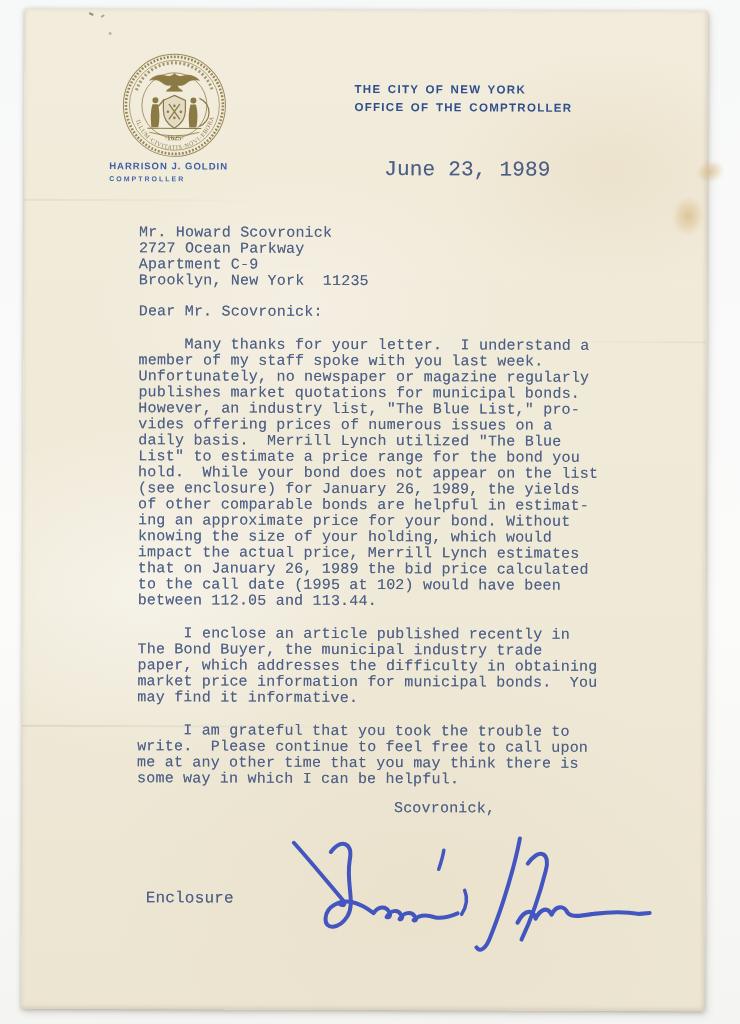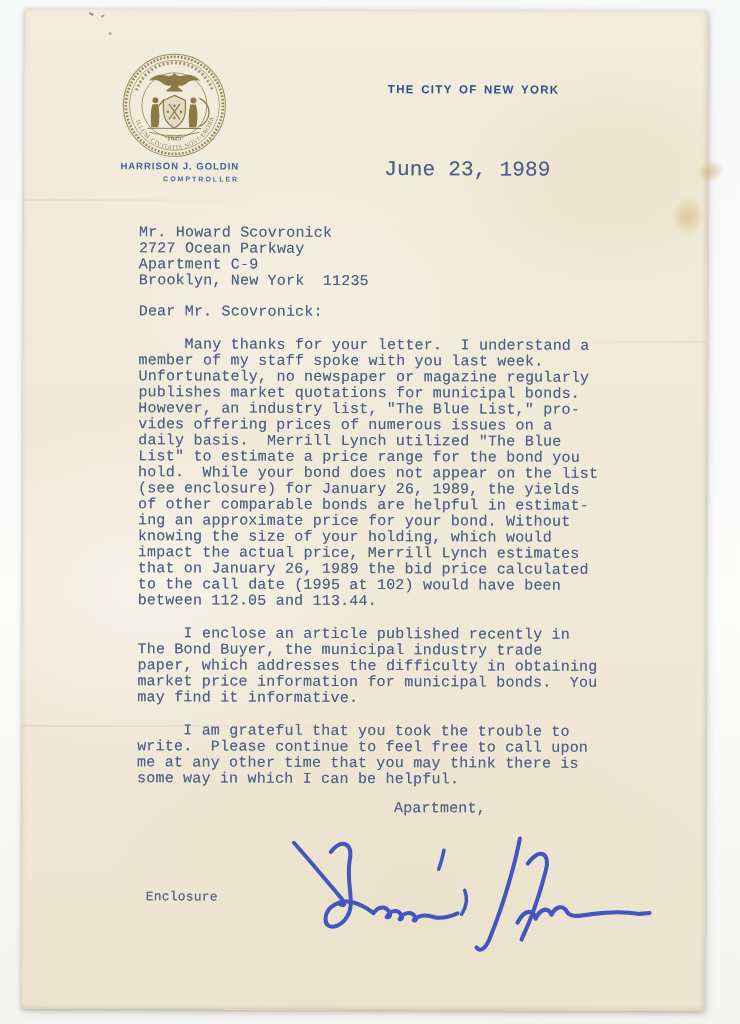--- a/index.html
+++ b/index.html
@@ -29,39 +29,39 @@
     background:radial-gradient(closest-side, rgba(213,178,118,.65), rgba(213,178,118,.28) 65%, rgba(213,178,118,0));}
   .stain.s2{left:648px;top:185px;width:32px;height:40px;transform:rotate(8deg);
     background:radial-gradient(closest-side, rgba(210,173,112,.6), rgba(210,173,112,.25) 62%, rgba(210,173,112,0));}
   .speck{position:absolute;background:#74715c;border-radius:1px;opacity:.75;}
   .speck.k1{left:64px;top:4px;width:5px;height:2px;transform:rotate(28deg);}
   .speck.k2{left:76px;top:6px;width:4px;height:2px;transform:rotate(-35deg);opacity:.55;}
   .speck.k3{left:84px;top:23px;width:3px;height:3px;border-radius:50%;opacity:.45;}
 
   .seal{position:absolute;left:95px;top:41px;width:110px;height:110px;}
 
-  .name-block{position:absolute;left:85px;top:151px;width:130px;text-align:right;color:#3e5ea6;}
+  .name-block{position:absolute;left:85px;top:151px;width:130px;text-align:left;color:#3e5ea6;}
   .lh-name{font-size:9.5px;font-weight:bold;letter-spacing:1px;white-space:nowrap;}
   .lh-title{font-size:7px;font-weight:bold;letter-spacing:2px;margin-top:4px;color:#4466a8;}
 
-  .office-block{position:absolute;left:330px;top:70px;width:205px;text-align:right;color:#2f4e8c;}
+  .office-block{position:absolute;left:330px;top:70px;width:205px;text-align:left;color:#2f4e8c;}
   .office-line{font-size:11.5px;font-weight:bold;letter-spacing:1.3px;word-spacing:2px;line-height:18px;white-space:nowrap;}
 
   .mono{font-family:"Liberation Mono","DejaVu Sans Mono",monospace;color:#4d5f86;
     text-shadow:0 0 .5px rgba(77,95,134,.55);}
   .date-line{position:absolute;left:360px;top:148px;font-size:21px;letter-spacing:.2px;white-space:pre;}
 
   .letter-body{position:absolute;left:115px;top:216px;width:480px;font-size:15px;letter-spacing:.2px;line-height:16px;}
   .tline{white-space:pre;}
   .salutation{margin-top:15px;}
   .para{margin-top:17px;}
   .ul{text-underline-offset:2px;}
   .closing{margin-top:13px;margin-left:257px;}
 
-  .enclosure{position:absolute;left:124px;top:880px;font-size:13px;letter-spacing:.2px;white-space:pre;text-align:center;}
+  .enclosure{position:absolute;left:124px;top:880px;font-size:16px;letter-spacing:.2px;white-space:pre;text-align:center;}
   .signature{position:absolute;left:260px;top:808px;width:380px;height:145px;}
 </style>
 </head>
 <body>
 
 <div class="paper">
 
   <div class="crease c1"></div>
   <div class="crease c2"></div>
   <div class="crease c3"></div>
@@ -110,20 +110,21 @@
     <text x="55" y="90" text-anchor="middle" font-family="Liberation Serif, serif" font-size="7.2" font-weight="bold" fill="#8c7a45">·1625·</text>
   </svg>
 
   <div class="name-block">
     <div class="lh-name">HARRISON J. GOLDIN</div>
     <div class="lh-title">COMPTROLLER</div>
   </div>
 
   <div class="office-block">
     <div class="office-line">THE CITY OF NEW YORK</div>
+    <div class="office-line">OFFICE OF THE COMPTROLLER</div>
   </div>
 
   <div class="date-line mono">June 23, 1989</div>
 
   <div class="letter-body mono">
     <div id="address">
         <div class="tline">Mr. Howard Scovronick</div>
         <div class="tline">2727 Ocean Parkway</div>
         <div class="tline">Apartment C-9</div>
         <div class="tline">Brooklyn, New York  11235</div>
@@ -156,21 +157,21 @@
           <div class="tline">market price information for municipal bonds.  You</div>
           <div class="tline">may find it informative.</div>
         </div>
         <div class="para">
           <div class="tline">     I am grateful that you took the trouble to</div>
           <div class="tline">write.  Please continue to feel free to call upon</div>
           <div class="tline">me at any other time that you may think there is</div>
           <div class="tline">some way in which I can be helpful.</div>
         </div>
       </div>
-    <div class="tline closing">Apartment,</div>
+    <div class="tline closing">Scovronick,</div>
   </div>
 
   <div class="enclosure mono">Enclosure</div>
 
   <svg class="signature" viewBox="0 0 380 145">
     <g fill="none" stroke="#3a4fbe" stroke-linecap="round" stroke-linejoin="round" opacity=".95">
       <path stroke-width="4" d="M12,25 C24,38 44,62 61,82 C64,86 63,89 58,86"></path>
       <path stroke-width="4" d="M49,34 C60,20 71,25 68,42 C64,66 74,84 66,98 C58,111 43,113 44,100 C45,88 58,82 70,84 C80,86 88,92 92,95 C97,88 104,88 107,93 C110,97 108,100 105,99 C109,92 116,91 119,96 C122,99 120,102 118,101 C122,94 130,93 133,98 C136,101 134,103 132,102 C138,96 147,97 153,99 C161,101 169,98 176,95"></path>
       <path stroke-width="3.5" d="M162,32 C161,39 159,45 157,51"></path>
       <path stroke-width="3.5" d="M183,72 C186,79 185,88 180,96"></path>

